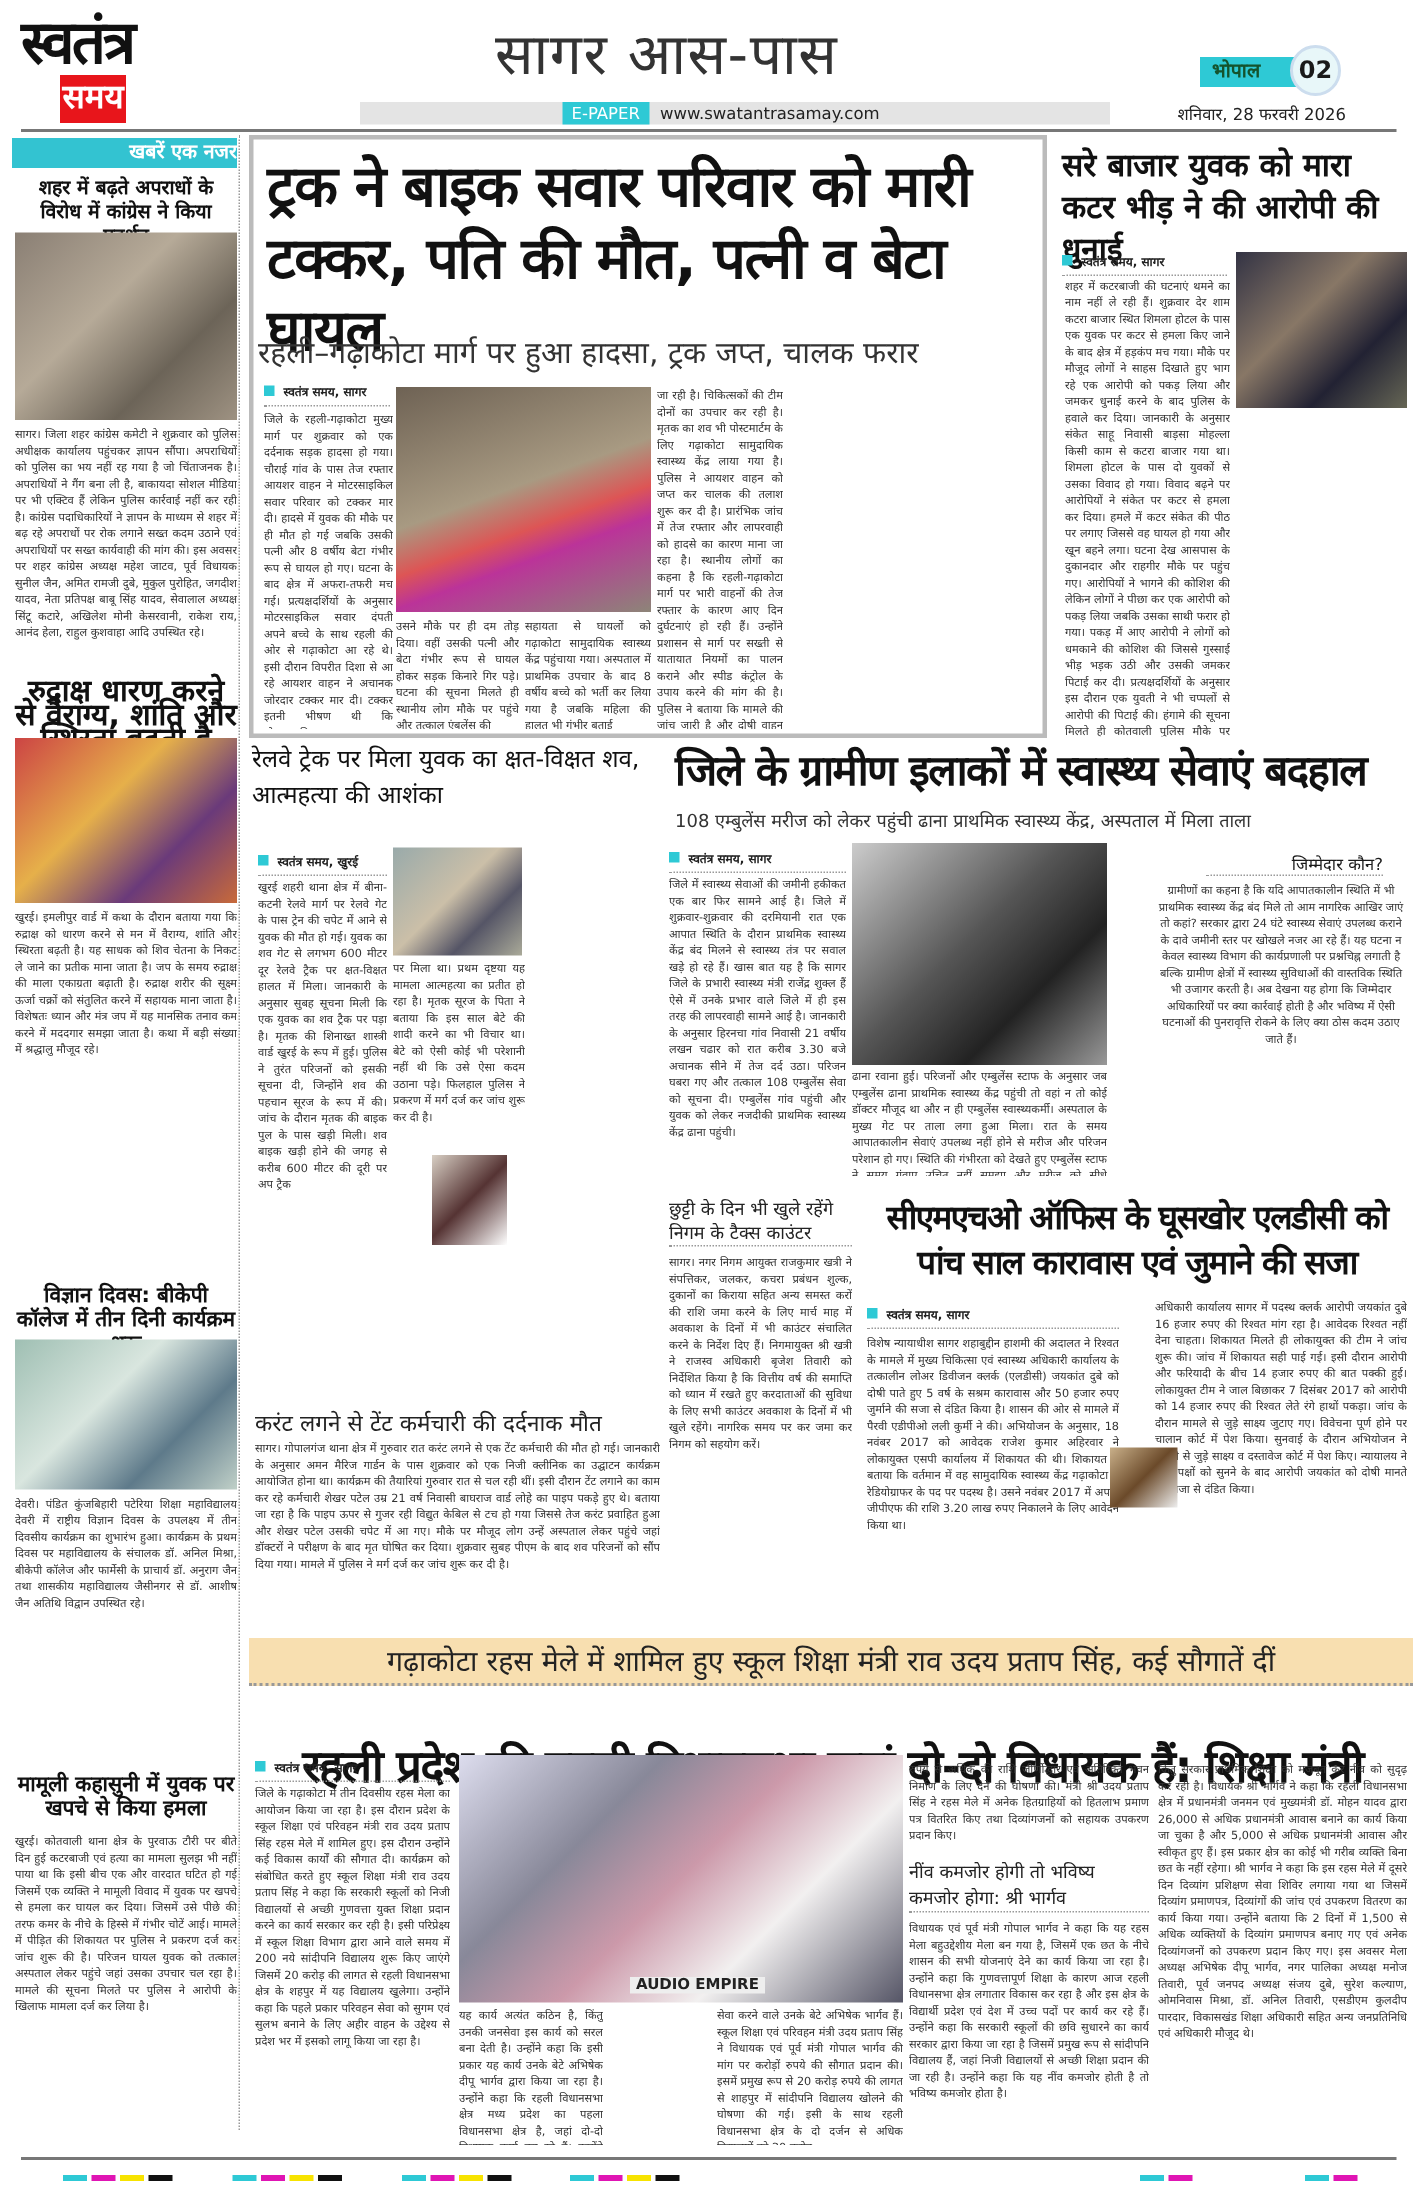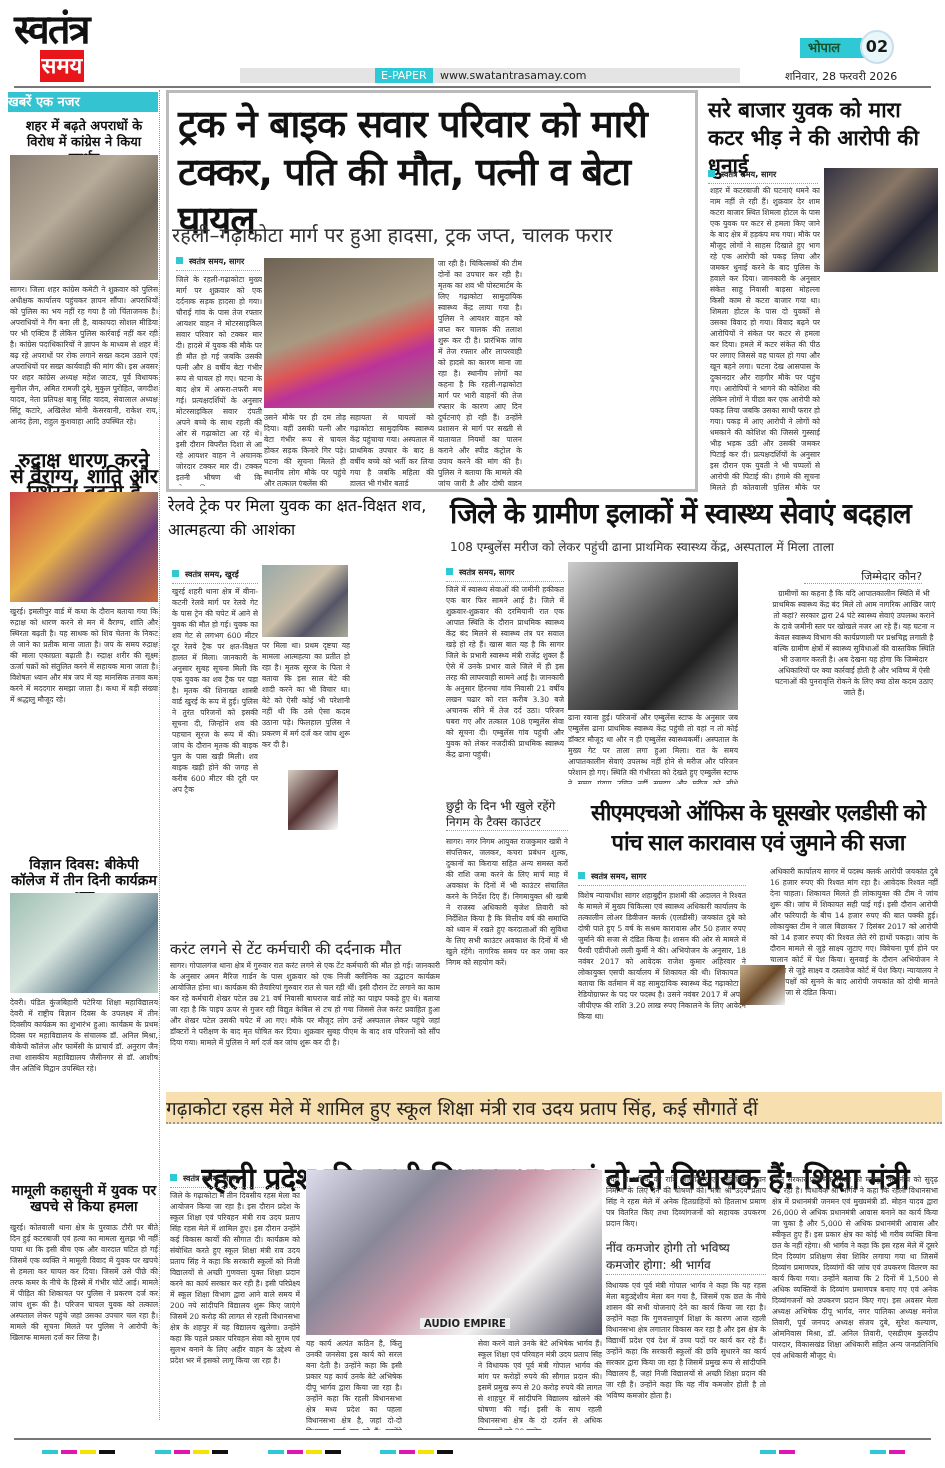--- a/index.html
+++ b/index.html
@@ -10,40 +10,41 @@
 .logo-bot{left:40px;top:50px;width:44px;height:32px;background:#e8151b;color:#fff;font-size:22px;font-weight:bold;text-align:center;line-height:32px}
 .section-title{left:330px;top:14px;font-size:38px;color:#333;line-height:44px;letter-spacing:1px}
 .urlbar{left:240px;top:68px;width:500px;height:15px;background:#e4e4e4}
 .epaper{left:375px;top:68px;background:#2ec9d5;color:#fff;font-size:11px;padding:1px 6px;height:15px;line-height:13px}
 .url{left:440px;top:68px;font-size:11px;color:#222;line-height:15px}
 .city-tag{left:800px;top:38px;background:#2ec9d5;width:70px;height:20px;color:#14532d;font-size:13px;font-weight:bold;padding-left:8px;line-height:20px}
 .page-no{left:860px;top:30px;width:34px;height:34px;border-radius:50%;border:2px solid #cde;background:#e8f7f9;font-size:16px;font-weight:bold;text-align:center;line-height:30px}
 .date{left:785px;top:68px;font-size:11px;color:#222}
 .hr{left:14px;width:917px;height:2px;background:#777}
 .col-left{left:8px;top:90px;width:152px;height:1330px;border-right:1px dotted #999}
-.brief-tag{left:8px;top:92px;width:150px;height:20px;background:#33c3d1;color:#fff;font-size:13px;font-weight:bold;text-align:left;line-height:20px}
+.brief-tag{left:8px;top:92px;width:150px;height:20px;background:#33c3d1;color:#fff;font-size:13px;font-weight:bold;text-align:right;line-height:20px}
 .brief-h{font-weight:bold;font-size:13px;line-height:16px;text-align:center;color:#111}
 .photo{background:linear-gradient(135deg,#8a7f74,#b6aa98 40%,#6c6458 70%,#9e9282);}
 .txt{font-size:7.5px;line-height:11px;color:#333;text-align:justify;overflow:hidden}
 .byline{font-size:8px;font-weight:bold;color:#222;border-bottom:1px dotted #999;padding-bottom:4px}
 .byline .sq{display:inline-block;width:7px;height:7px;background:#2ec9d5;margin-right:6px}
 .main-box{left:166px;top:90px;width:532px;height:402px;border:3px solid #bbb}
 .h1{font-weight:bold;color:#111;line-height:48px;font-size:38px;letter-spacing:-1px}
 .sub1{font-size:20px;color:#333;line-height:26px}
 .h2{font-size:22px;line-height:28px;color:#111;font-weight:bold}
 .h3{font-size:17px;line-height:22px;color:#222}
-.band{left:166px;top:1092px;width:776px;height:32px;background:#f8dfb0;font-size:19px;color:#222;text-align:left;line-height:32px;border-bottom:2px dotted #999}
+.band{left:166px;top:1092px;width:776px;height:32px;background:#f8dfb0;font-size:19px;color:#222;text-align:center;line-height:32px;border-bottom:2px dotted #999}
 .cmyk{top:1450px;height:4px;width:16px}
 </style>
 </head>
 <body>
 
 <div class="abs masthead">
   <div class="abs logo-top">स्वतंत्र</div>
   <div class="abs logo-bot">समय</div>
+  <div class="abs section-title">सागर आस-पास</div>
   <div class="abs urlbar"></div>
   <div class="abs epaper">E-PAPER</div>
   <div class="abs url">www.swatantrasamay.com</div>
   <div class="abs city-tag">भोपाल</div>
   <div class="abs page-no">02</div>
   <div class="abs date">शनिवार, 28 फरवरी 2026</div>
 </div>
 <div class="abs hr" style="top:86px"></div>
 
 <div class="abs col-left"></div>

